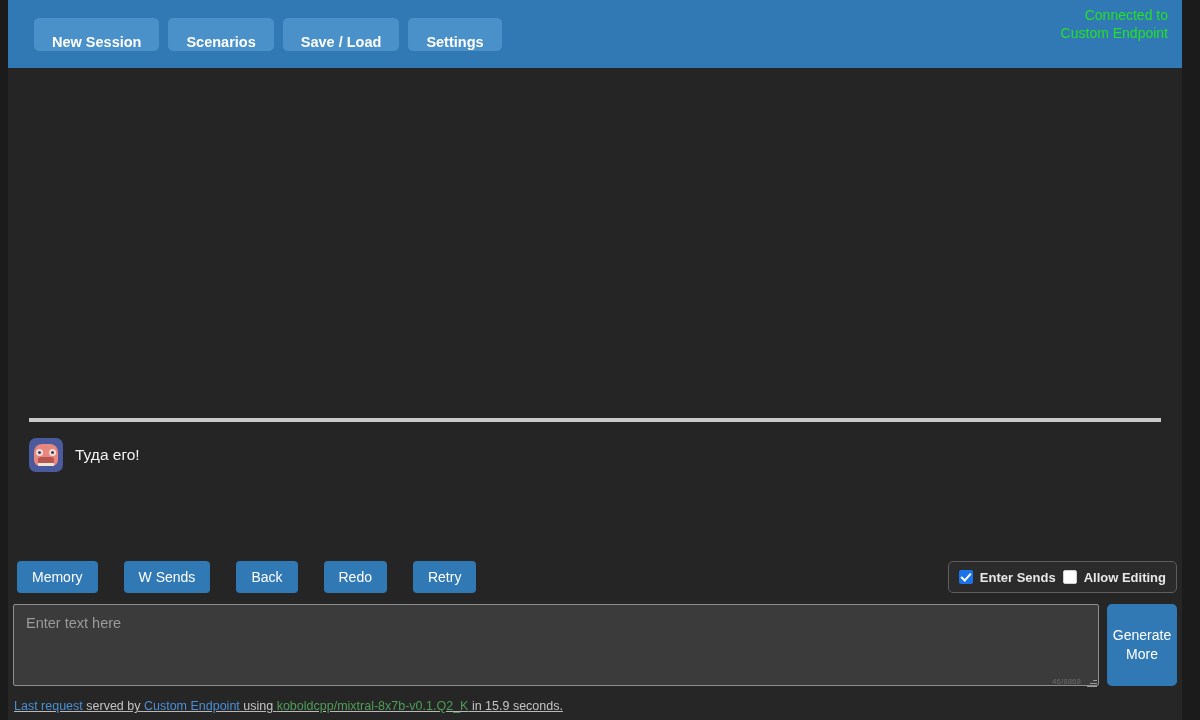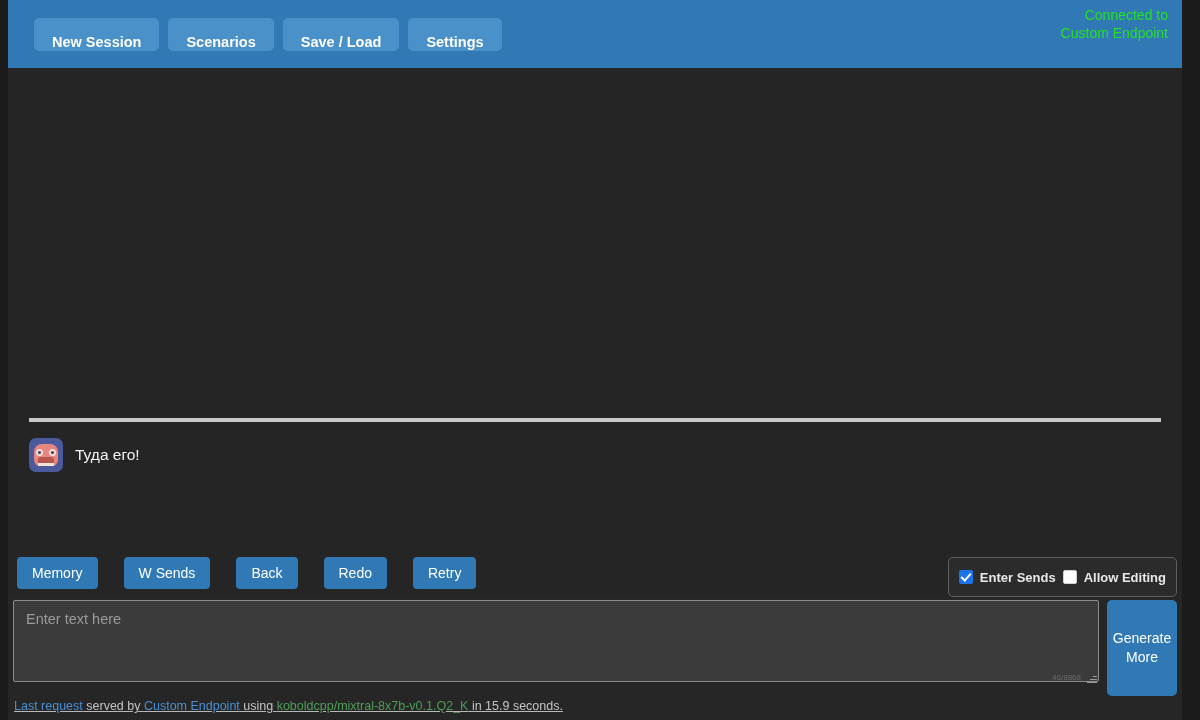--- a/index.html
+++ b/index.html
@@ -192,21 +192,21 @@
     padding: 0 15px;
     cursor: pointer;
     line-height: 32px;
     white-space: nowrap;
   }
 
   .opts-box {
     position: absolute;
     right: 5px;
     top: 7px;
-    height: 40px;
+    height: 32px;
     display: flex;
     align-items: center;
     gap: 7px;
     border: 1px solid #5e5e5e;
     border-radius: 5px;
     padding: 0 10px;
     background: #2b2b2b;
   }
   .opt-item { display: flex; align-items: center; gap: 7px; }
   .chk {
@@ -277,21 +277,21 @@
   .resize-grip span {
     position: absolute;
     right: 0;
     height: 1px;
     background: #9a9a9a;
     transform-origin: right bottom;
   }
 
   .gen-btn {
     flex: 0 0 70px;
-    height: 96px;
+    height: 82px;
     background: #3079b5;
     color: #ffffff;
     border: none;
     border-radius: 5px;
     font-family: "Liberation Sans", sans-serif;
     font-size: 14px;
     line-height: 19px;
     cursor: pointer;
     padding: 0 4px;
   }

